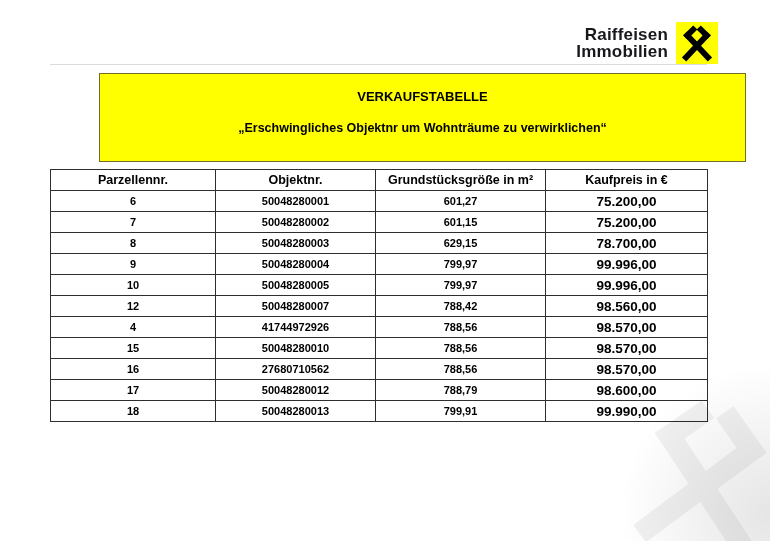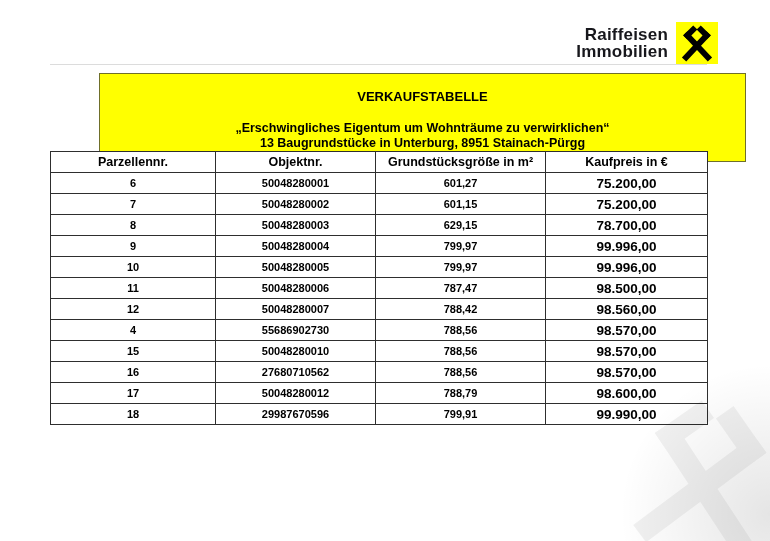--- a/index.html
+++ b/index.html
@@ -53,21 +53,21 @@
   }
   .banner p{
     margin:0;
     font-size:12.5px;font-weight:bold;color:#000;
     line-height:15px;
   }
   .banner .sub1{margin-top:17px;}
 
   
   table.sales{
-    position:absolute;left:50px;top:151px;
+    position:absolute;left:50px;top:169px;
     width:657px;
     border-collapse:collapse;
     table-layout:fixed;
     border-radius:9px;
   }
   table.sales th, table.sales td{
     border:1px solid #2e2e2e;
     text-align:center;
     vertical-align:middle;
     height:20px;
@@ -121,22 +121,21 @@
           <line x1="73" y1="32" x2="59" y2="18"></line>
         </g>
       </svg>
     </div>
   </header>
 
   <div class="faint-line"></div>
 
   <section class="banner">
     <h1>VERKAUFSTABELLE</h1>
-    <p class="sub1">„Erschwingliches Eigentum um Wohnträume zu verwirklichen“</p>
-    <p>13 Baugrundstücke in Unterburg, 8951 Stainach-Pürgg</p>
+    <p class="sub1">„Erschwingliches Objektnr um Wohnträume zu verwirklichen“</p>
   </section>
 
   <table class="sales">
     <colgroup>
       <col class="c0">
         <col class="c1">
         <col class="c2">
         <col class="c3">
     </colgroup>
     <thead>
@@ -172,34 +171,28 @@
           <td class="col2">799,97</td>
           <td class="col3">99.996,00</td>
         </tr>
         <tr>
           <td class="col0">10</td>
           <td class="col1">50048280005</td>
           <td class="col2">799,97</td>
           <td class="col3">99.996,00</td>
         </tr>
         <tr>
-          <td class="col0">11</td>
-          <td class="col1">50048280006</td>
-          <td class="col2">787,47</td>
-          <td class="col3">98.500,00</td>
-        </tr>
-        <tr>
           <td class="col0">12</td>
           <td class="col1">50048280007</td>
           <td class="col2">788,42</td>
           <td class="col3">98.560,00</td>
         </tr>
         <tr>
           <td class="col0">4</td>
-          <td class="col1">55686902730</td>
+          <td class="col1">41744972926</td>
           <td class="col2">788,56</td>
           <td class="col3">98.570,00</td>
         </tr>
         <tr>
           <td class="col0">15</td>
           <td class="col1">50048280010</td>
           <td class="col2">788,56</td>
           <td class="col3">98.570,00</td>
         </tr>
         <tr>
@@ -209,21 +202,21 @@
           <td class="col3">98.570,00</td>
         </tr>
         <tr>
           <td class="col0">17</td>
           <td class="col1">50048280012</td>
           <td class="col2">788,79</td>
           <td class="col3">98.600,00</td>
         </tr>
         <tr>
           <td class="col0">18</td>
-          <td class="col1">29987670596</td>
+          <td class="col1">50048280013</td>
           <td class="col2">799,91</td>
           <td class="col3">99.990,00</td>
         </tr>
       </tbody>
   </table>
 
   <div class="watermark">
     <svg width="180" height="180" viewBox="0 0 100 100" aria-hidden="true">
       <g stroke="#000000" stroke-width="12" stroke-linecap="square" fill="none">
         <line x1="27" y1="32" x2="76" y2="84"></line>

